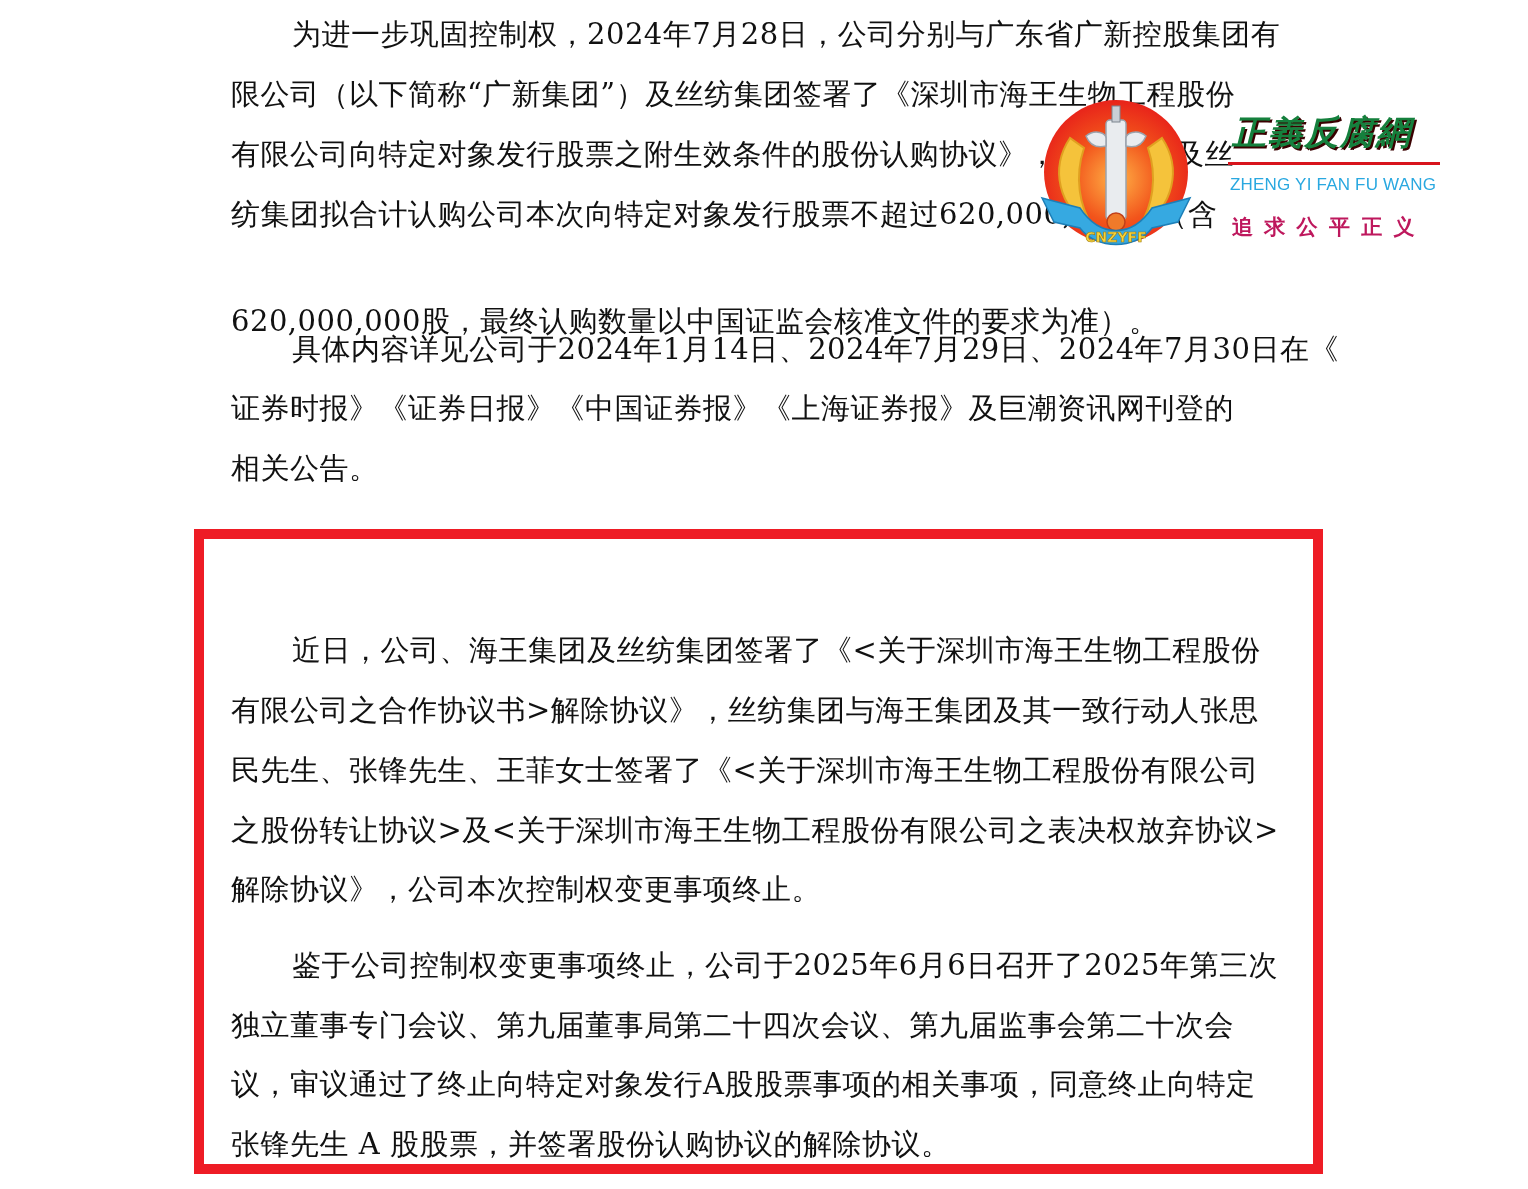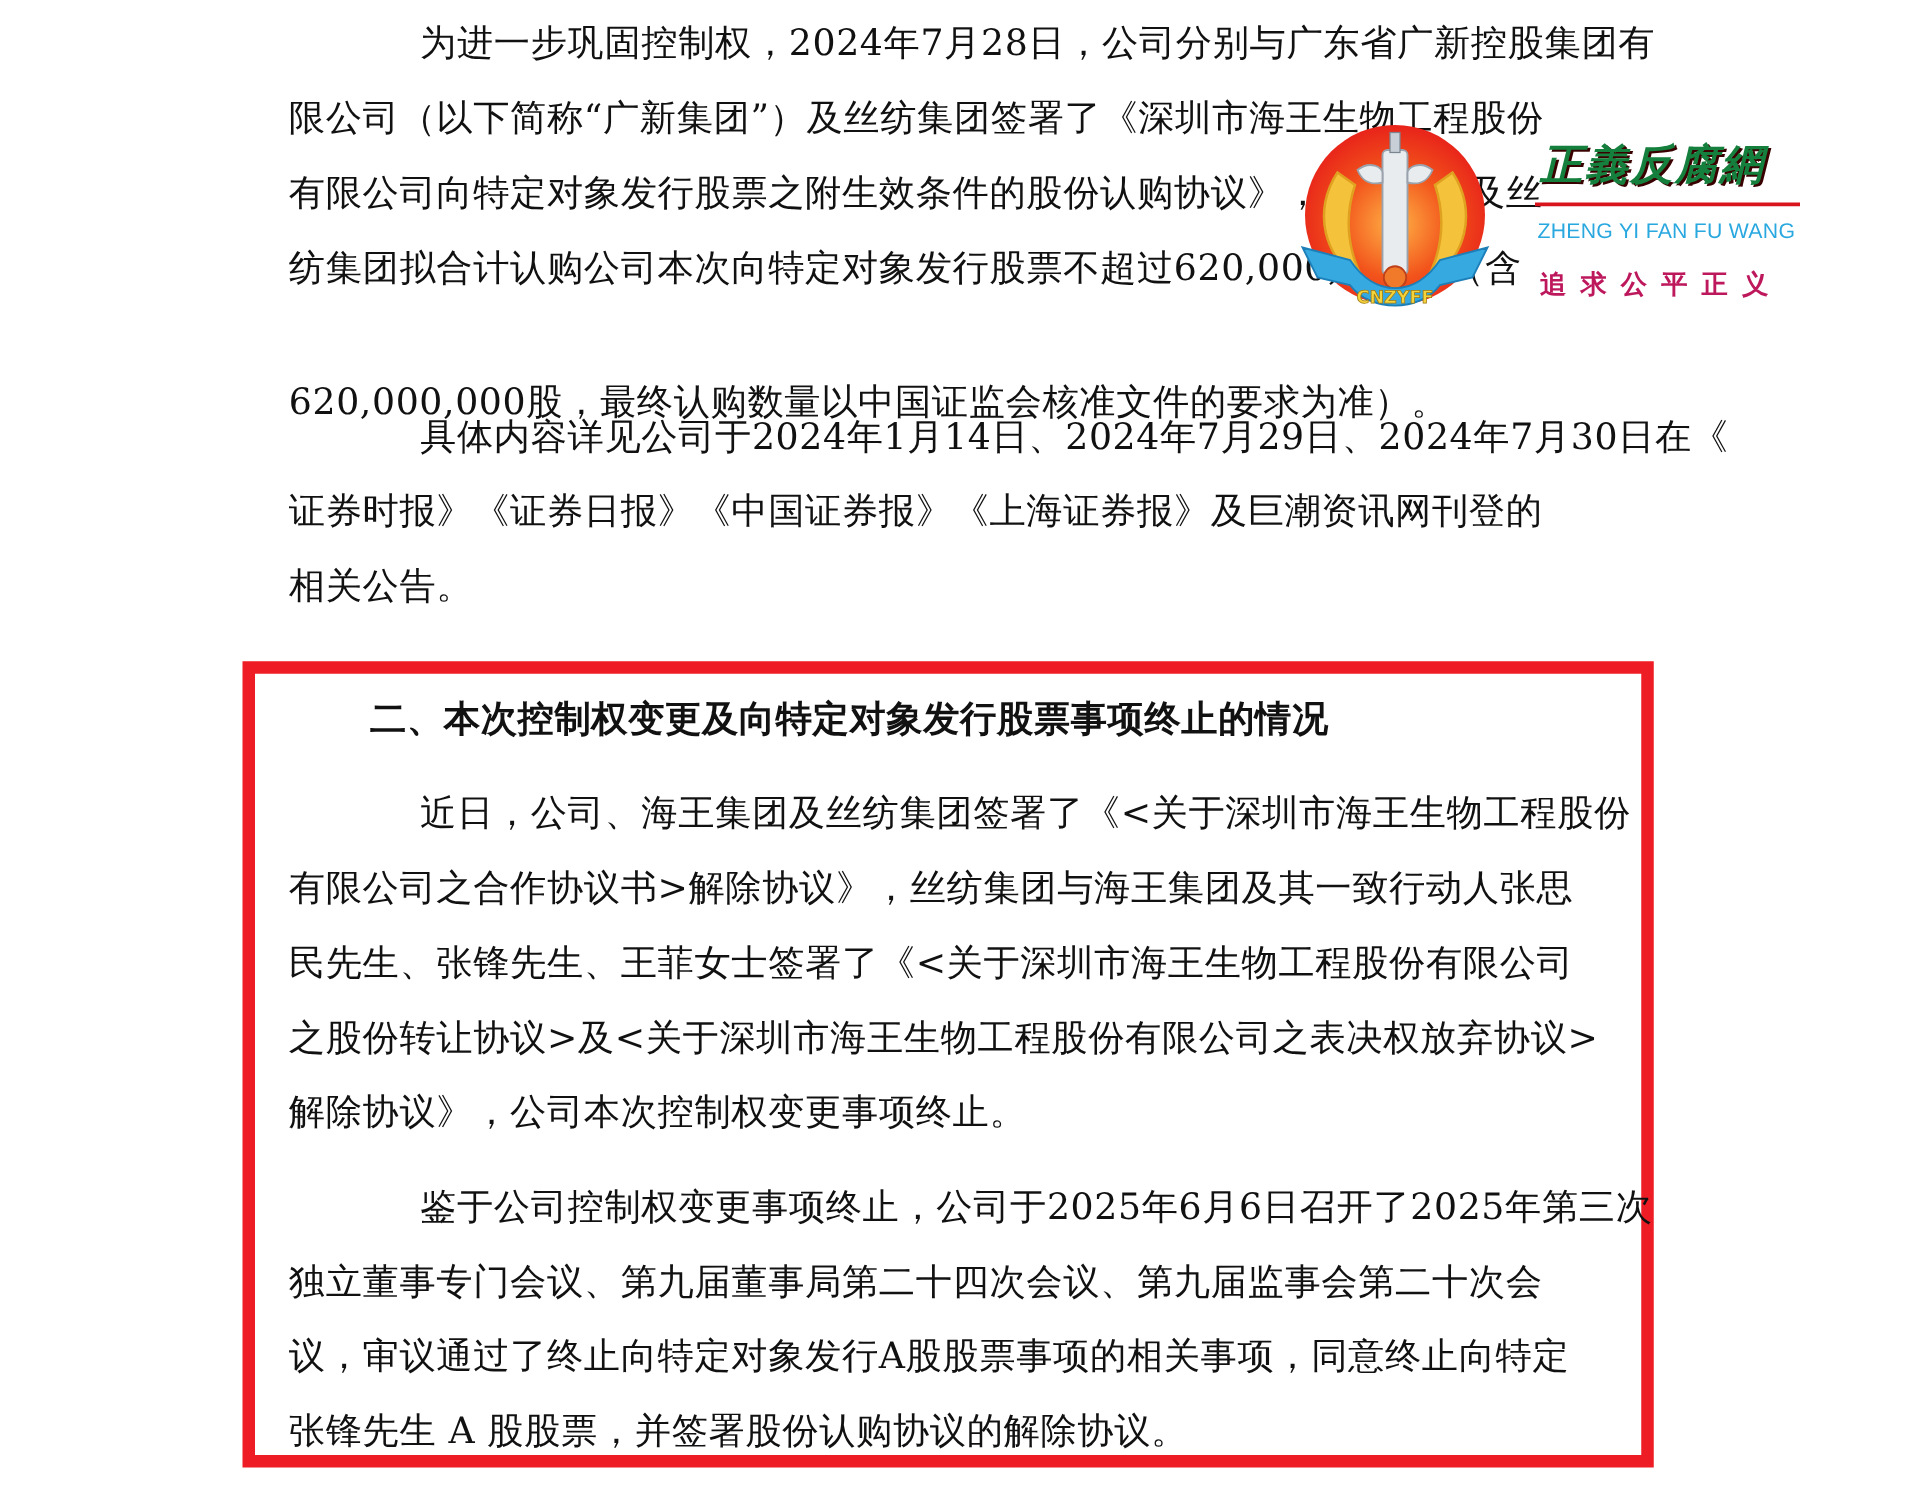--- a/index.html
+++ b/index.html
@@ -24,21 +24,21 @@
   }
   .line {
     position: absolute;
     left: 231px;
     height: 40px;
     font-size: 29px;
     line-height: 40px;
     white-space: nowrap;
     letter-spacing: 0.5px;
   }
-  .indent { left: 292px; margin-left: 44px; }
+  .indent { left: 292px; }
   .heading {
     font-family: "DejaVu Sans", "Liberation Sans", sans-serif;
     font-weight: bold;
     font-size: 29px;
     left: 296px;
   }
   .red-box {
     position: absolute;
     left: 194px;
     top: 529px;
@@ -115,21 +115,20 @@
   </div>
 
   <div>
     <div class="line indent" style="top:329px;">具体内容详见公司于2024年1月14日、2024年7月29日、2024年7月30日在《</div>
     <div class="line" style="top:388px;">证券时报》《证券日报》《中国证券报》《上海证券报》及巨潮资讯网刊登的</div>
     <div class="line" style="top:448px;">相关公告。</div>
   </div>
 
   <div class="red-box"></div>
 
-  <div class="line heading" style="top:555px;">二、本次控制权变更及向特定对象发行股票事项终止的情况</div>
 
   <div>
     <div class="line indent" style="top:630px;">近日，公司、海王集团及丝纺集团签署了《&lt;关于深圳市海王生物工程股份</div>
     <div class="line" style="top:690px;">有限公司之合作协议书&gt;解除协议》，丝纺集团与海王集团及其一致行动人张思</div>
     <div class="line" style="top:750px;">民先生、张锋先生、王菲女士签署了《&lt;关于深圳市海王生物工程股份有限公司</div>
     <div class="line" style="top:810px;">之股份转让协议&gt;及&lt;关于深圳市海王生物工程股份有限公司之表决权放弃协议&gt;</div>
     <div class="line" style="top:869px;">解除协议》，公司本次控制权变更事项终止。</div>
   </div>
 
   <div>

